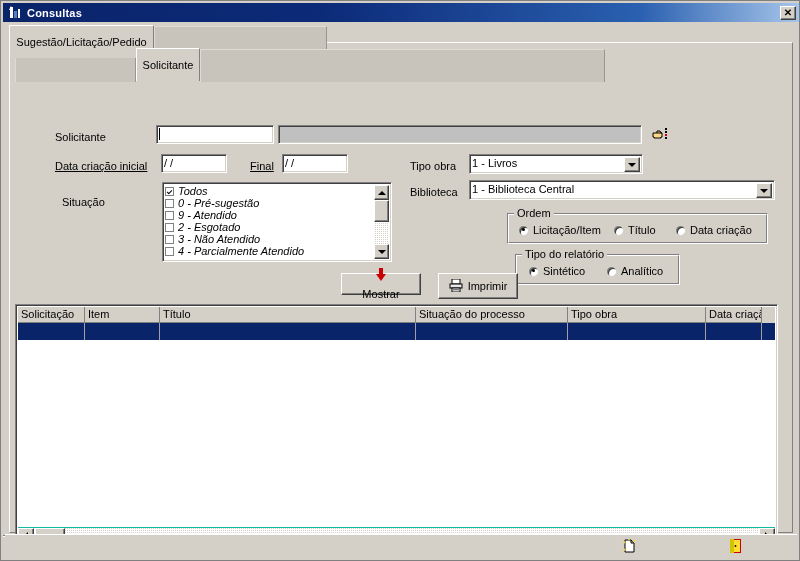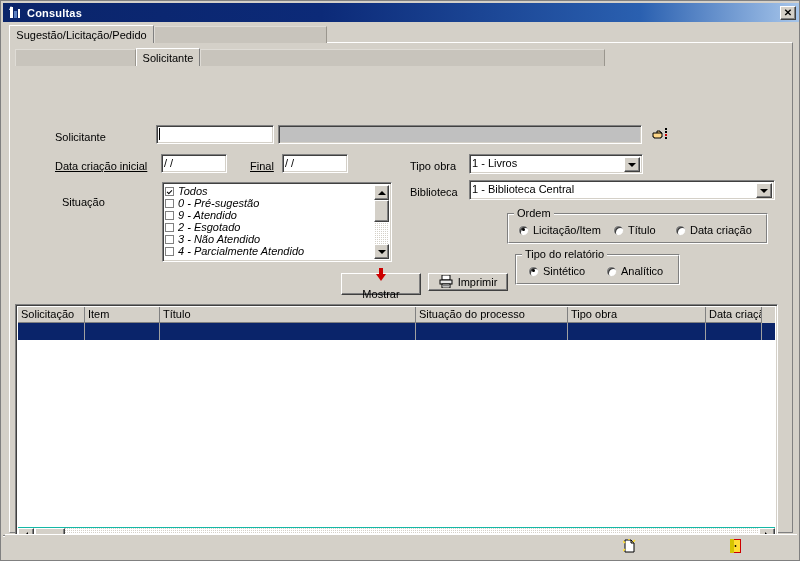--- a/index.html
+++ b/index.html
@@ -84,21 +84,21 @@
   .tab {
     position: absolute;
     top: 0;
     height: 18px;
     box-sizing: border-box;
     display: flex;
     align-items: center;
     justify-content: center;
     white-space: nowrap;
     font-size: 11px;
-    padding: 8px 5px;
+    padding: 16px 5px;
     cursor: default;
   }
   .tab.active {
     background: #d4d0c8;
     border-top: 1px solid #ffffff;
     border-left: 1px solid #ffffff;
     border-right: 1px solid #808080;
     z-index: 3;
   }
   .tab.inactive {
@@ -620,21 +620,21 @@
 
       <div class="btn" style="left:331px; top:230px; width:80px; height:22px;flex-direction:column;">
         <span>
           <svg width="10" height="13" viewBox="0 0 10 13">
             <rect x="3" y="0" width="4" height="6" fill="#cc0000"></rect>
             <polygon points="0,6 10,6 5,13" fill="#cc0000"></polygon>
           </svg>
         </span>
         <span>Mostrar</span>
       </div>
-      <div class="btn" style="left:418px; top:230px; width:80px; height:18px;">
+      <div class="btn" style="left:428px; top:230px; width:80px; height:26px;">
         <span>
           <svg width="14" height="13" viewBox="0 0 14 13">
             <rect x="3" y="0" width="8" height="5" fill="#ffffff" stroke="#000" stroke-width="1"></rect>
             <rect x="1" y="5" width="12" height="4" fill="#e8e8e8" stroke="#000" stroke-width="1"></rect>
             <rect x="3" y="9" width="8" height="4" fill="#ffffff" stroke="#000" stroke-width="1"></rect>
             <rect x="4" y="10" width="6" height="1" fill="#808080"></rect>
             <rect x="4" y="11.5" width="6" height="1" fill="#808080"></rect>
           </svg>
         </span>
         <span>Imprimir</span>

